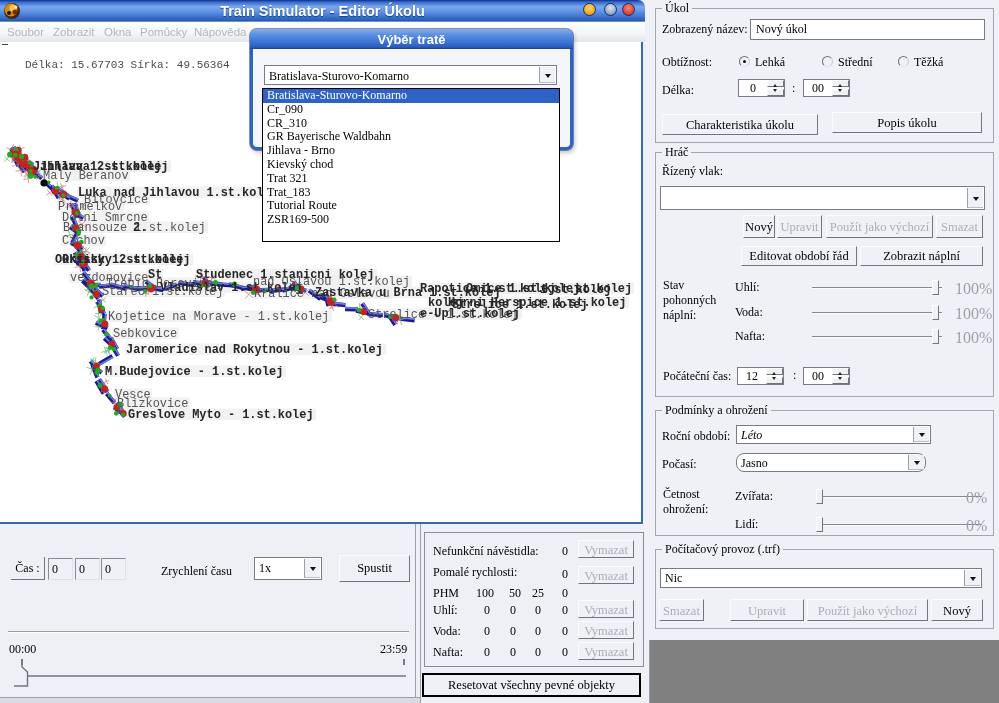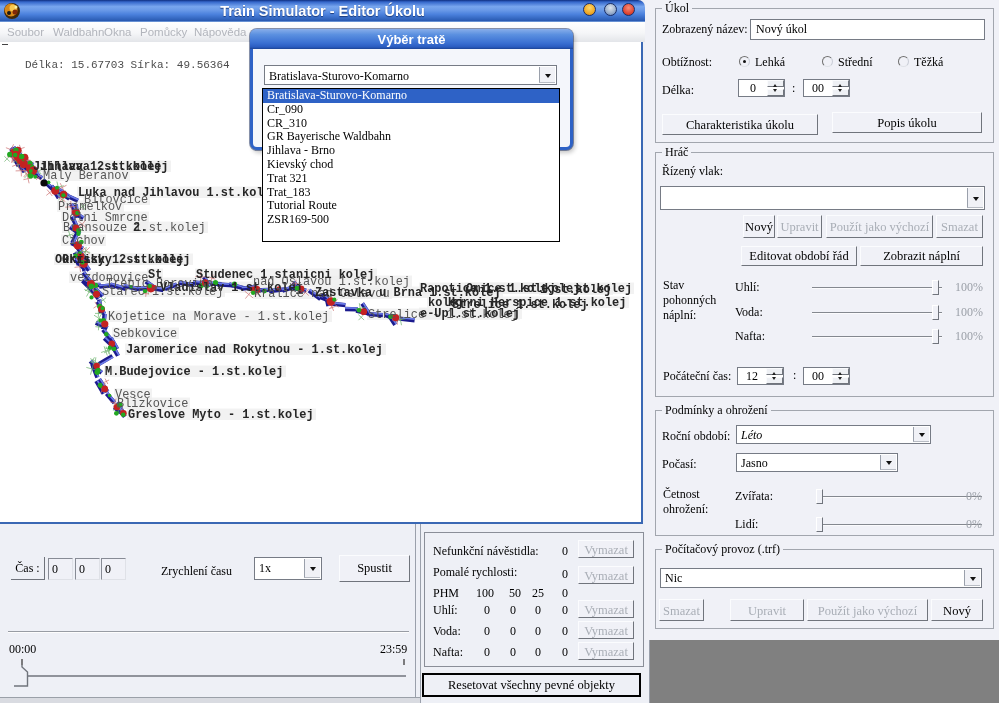--- a/index.html
+++ b/index.html
@@ -59,21 +59,21 @@
   .sbtns i.dn { bottom:0; }
   .sbtns i:after { content:""; position:absolute; left:50%; margin-left:-2.5px; width:0; height:0; border:2.5px solid transparent; }
   .sbtns i.up:after { top:1px; border-bottom:3px solid #222; }
   .sbtns i.dn:after { bottom:1px; border-top:3px solid #222; }
   
   .radio { position:absolute; width:11px; height:11px; border-radius:50%; background:transparent; border:1px solid #6f6f6f; border-bottom-color:#dfe2e8; border-right-color:#c9cdd6; }
   .radio.sel:after { content:""; position:absolute; left:3px; top:3px; width:3px; height:3px; border-radius:50%; background:#111; }
   
   .track { position:absolute; height:2px; background:#84888f; border-bottom:1px solid #fbfbfd; }
   .thumb { position:absolute; width:7px; height:15px; background:#f0f1f7; border:1px solid #70747c; border-top-color:#fff; border-left-color:#fff; }
-  .pct { position:absolute; color:#9ba0a8; font-size:12px; }
+  .pct { position:absolute; color:#9ba0a8; font-size:16px; }
   
   #midpanel { left:420px; top:524px; width:230px; height:179px; background:#eef0f6; border-left:1px solid #9aa0ab; border-right:1px solid #9aa0ab;}
   #midbox { left:424px; top:532px; width:220px; height:135px; border:1px solid #8a8e98; }
   .mlab { position:absolute; font-size:12px; white-space:nowrap; }
   .mval { position:absolute; font-size:12px; width:26px; text-align:right; }
   .vym { position:absolute; left:578px; width:56px; height:18px; }
   #resetbtn { left:422px; top:673px; width:219px; height:24px; border:2px solid #000; background:#eef0f6; font-size:12.5px; text-align:center; padding-top:3px; }
   
   #dlg { left:250px; top:29px; width:323px; height:121px;
     border:3px solid #2e62c6; border-top:none; border-radius:7px;
@@ -99,21 +99,21 @@
       <circle cx="12" cy="11" r="2.5" fill="#802808"></circle>
       <circle cx="6" cy="12" r="2" fill="#181818"></circle>
       <circle cx="13" cy="6" r="1.5" fill="#f8f0a0"></circle>
     </svg>
   </div>
   <div class="abs winbtn" id="btnmin"></div>
   <div class="abs winbtn" id="btnmax"></div>
   <div class="abs winbtn" id="btnclose"></div>
   <div class="abs" id="menubar">
     <span style="left:7px">Soubor</span>
-    <span style="left:53px">Waldbahn</span>
+    <span style="left:53px">Zobrazit</span>
     <span style="left:104px">Okna</span>
     <span style="left:140px">Pomůcky</span>
     <span style="left:194px">Nápověda</span>
   </div>
   <div class="abs" id="map"></div>
   <div class="abs" id="dash"></div>
   <div class="abs" id="coords">Délka: 15.67703 Sírka: 49.56364</div>
   <div class="abs" id="winedge"></div>
   <div class="abs" id="blsep"></div>
   <svg class="abs" id="mapsvg" style="left:0;top:0" width="641" height="522" viewBox="0 0 641 522">
@@ -796,21 +796,21 @@
 
   <div class="abs grp" style="left:655px;top:410px;width:339px;height:126px;">
     <span class="grplabel">Podmínky a ohrožení</span>
   </div>
   <div class="abs lab" style="left:662px;top:429px">Roční období:</div>
   <div class="abs combo" style="left:736px;top:425px;width:195px;height:19px;font-style:italic;">
     <span class="cfield" style="top:2px">Léto</span>
     <span class="cbtn"></span>
   </div>
   <div class="abs lab" style="left:662px;top:457px">Počasí:</div>
-  <div class="abs combo" style="left:736px;top:453px;width:162px;height:19px;">
+  <div class="abs combo" style="left:736px;top:453px;width:190px;height:19px;border-radius:8px;">
     <span class="cfield" style="top:2px">Jasno</span>
     <span class="cbtn"></span>
   </div>
   <div class="abs lab" style="left:663px;top:487px;width:56px;white-space:normal;line-height:15px;">Četnost ohrožení:</div>
   <div class="abs lab" style="left:735px;top:489px">Zvířata:</div>
   <div class="abs track" style="left:816px;top:496px;width:166px;"></div>
   <div class="abs thumb" style="left:816px;top:489px;"></div>
   <div class="abs pct" style="left:966px;top:489px">0%</div>
   <div class="abs lab" style="left:735px;top:517px">Lidí:</div>
   <div class="abs track" style="left:816px;top:524px;width:166px;"></div>

